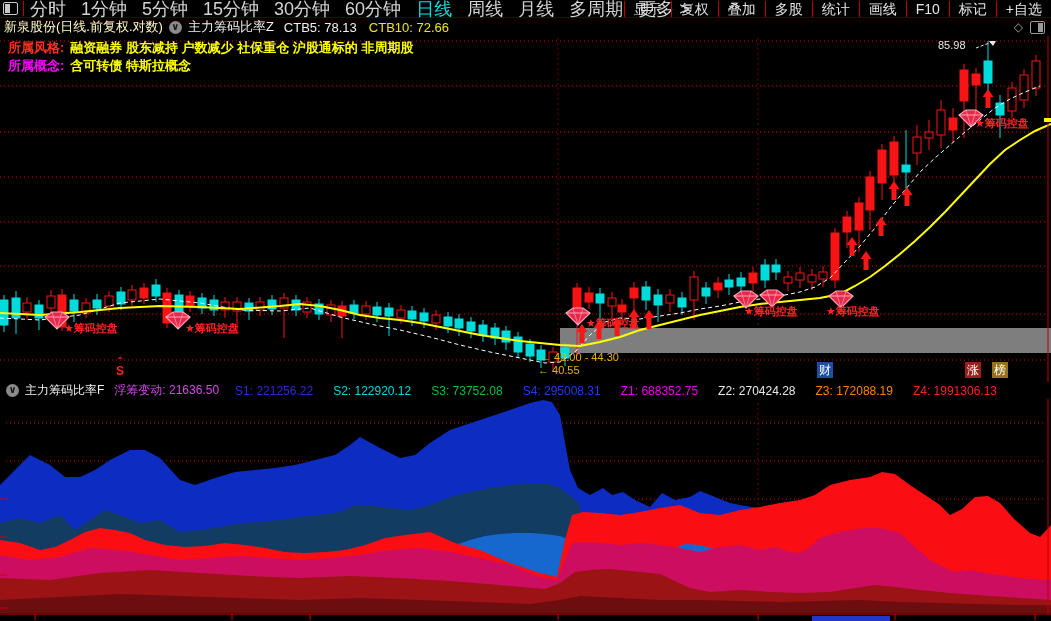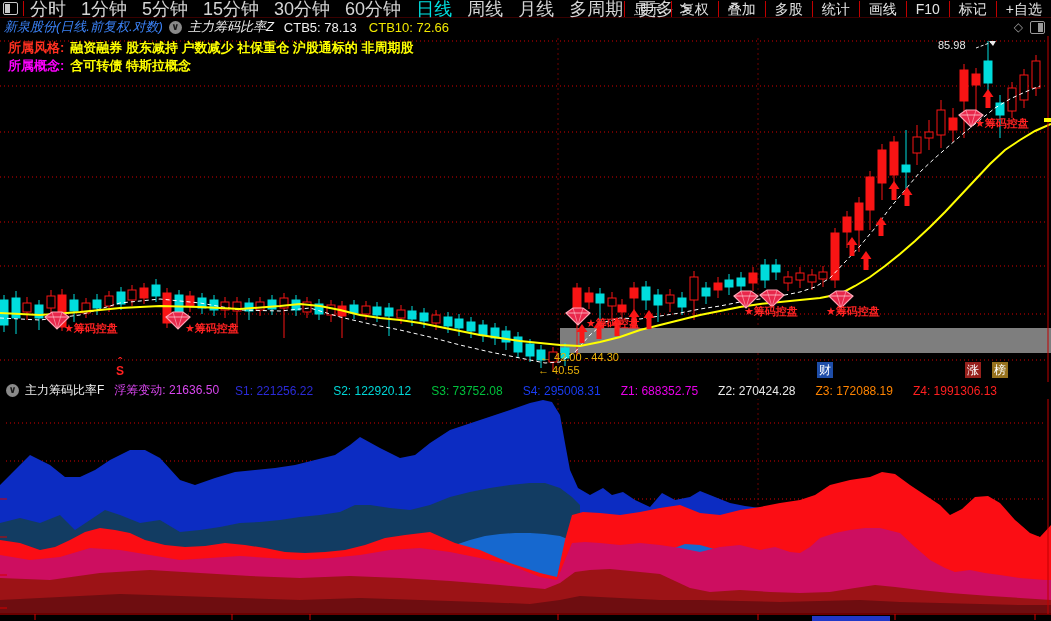--- a/index.html
+++ b/index.html
@@ -13,24 +13,24 @@
   .winicon span{position:absolute;left:1px;top:1px;width:5px;height:9px;background:#c8c8c8;}
   .tsep{display:inline-block;width:1px;height:15px;background:#c00000;margin:0 6px 0 5px;}
   #periods{display:flex;gap:15px;font-size:18px;color:#d4d4d4;white-space:nowrap;}
   #periods .p{cursor:default;}
   #periods .active{color:#00e0e0;}
   #rightbtns{position:absolute;right:0;top:0;height:17px;display:flex;align-items:center;font-size:14px;color:#e4e4e4;}
   #rightbtns span{border-left:1px solid #c00000;padding:0 9px;line-height:16px;white-space:nowrap;}
   
   .titlebar{position:absolute;left:0;top:18px;width:1051px;height:18px;background:#000;z-index:10;
             display:flex;align-items:center;font-size:13px;}
-  .stock{color:#3b82f6;margin-left:4px;font-style:italic;}
+  .stock{color:#fef9c3;margin-left:4px;}
   .chev{display:inline-block;width:13px;height:13px;border-radius:50%;background:#8a8a8a;margin:0 6px;
         color:#1a1a1a;font-size:10px;line-height:12px;text-align:center;font-weight:bold;}
-  .ind{color:#f0f0f0;margin-right:10px;font-style:italic;}
+  .ind{color:#f0f0f0;margin-right:10px;}
   .ctb5{color:#f0f0f0;margin-right:12px;}
   .ctb10{color:#f0e800;}
   .tb-icons{position:absolute;right:6px;top:2px;color:#9a9a9a;font-size:12px;display:flex;gap:7px;align-items:center;}
   .panelicon{display:inline-block;width:13px;height:11px;border:1px solid #9a9a9a;border-radius:2px;position:relative;}
   .panelicon span{position:absolute;right:1px;top:1px;width:5px;height:9px;background:#9a9a9a;}
   
   .tagrow{position:absolute;left:8px;z-index:6;font-size:13px;font-weight:bold;white-space:nowrap;}
   .lab-red{color:#ff3020;margin-right:6px;}
   .lab-mag{color:#ff00ff;margin-right:6px;}
   .tag-yellow{color:#ffff00;}

